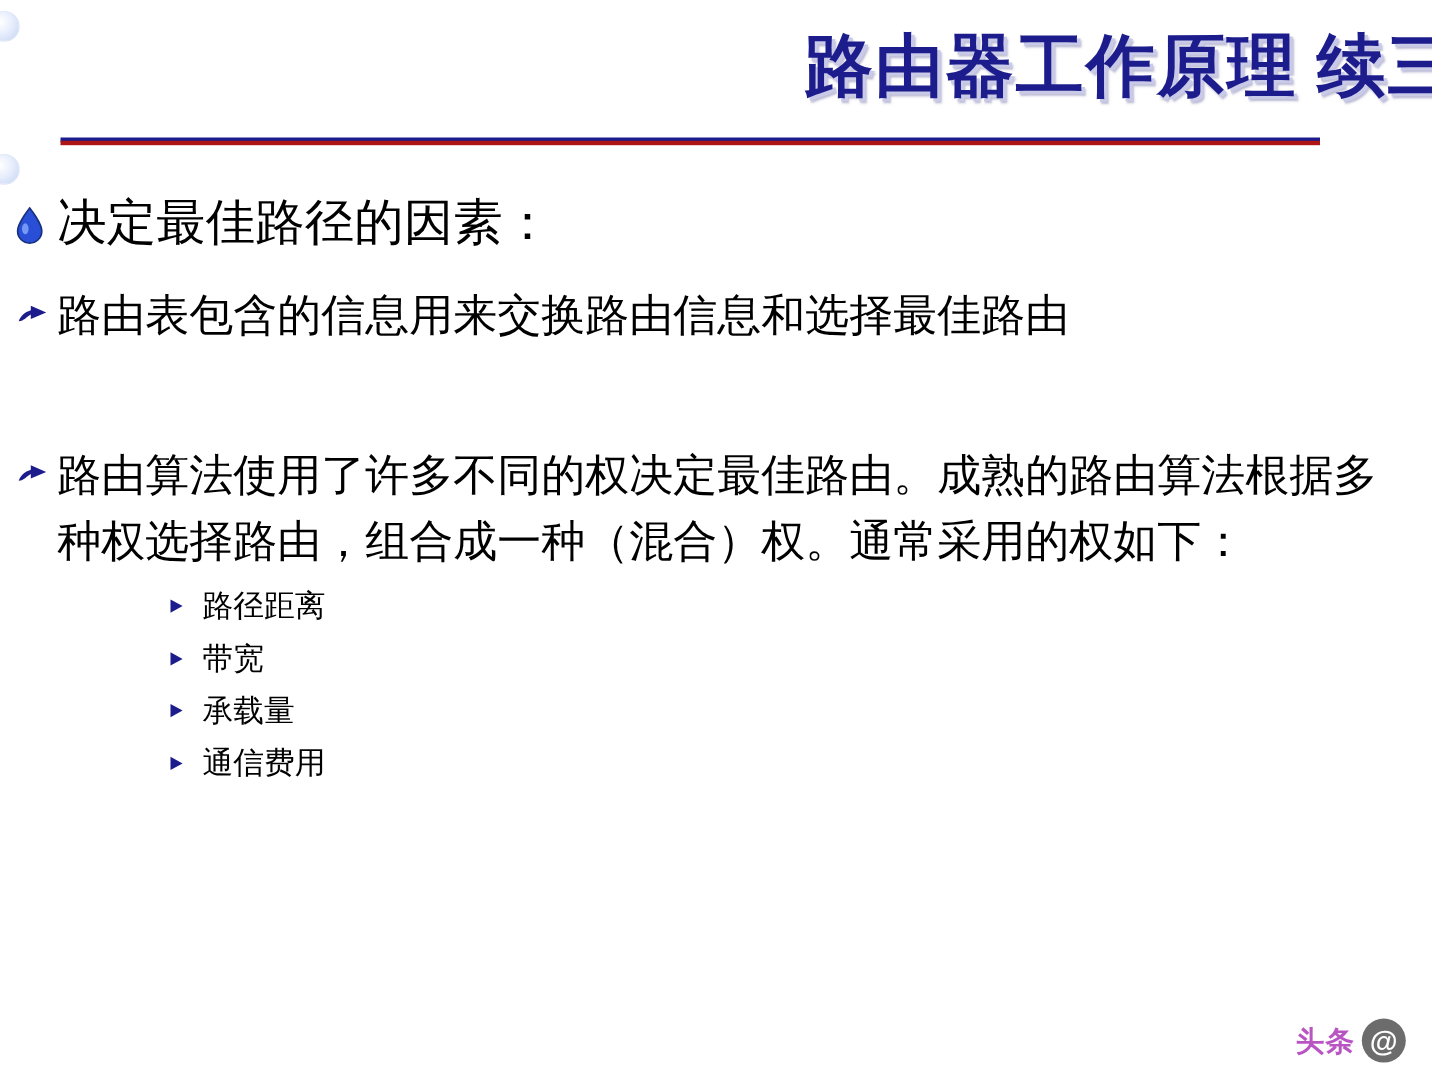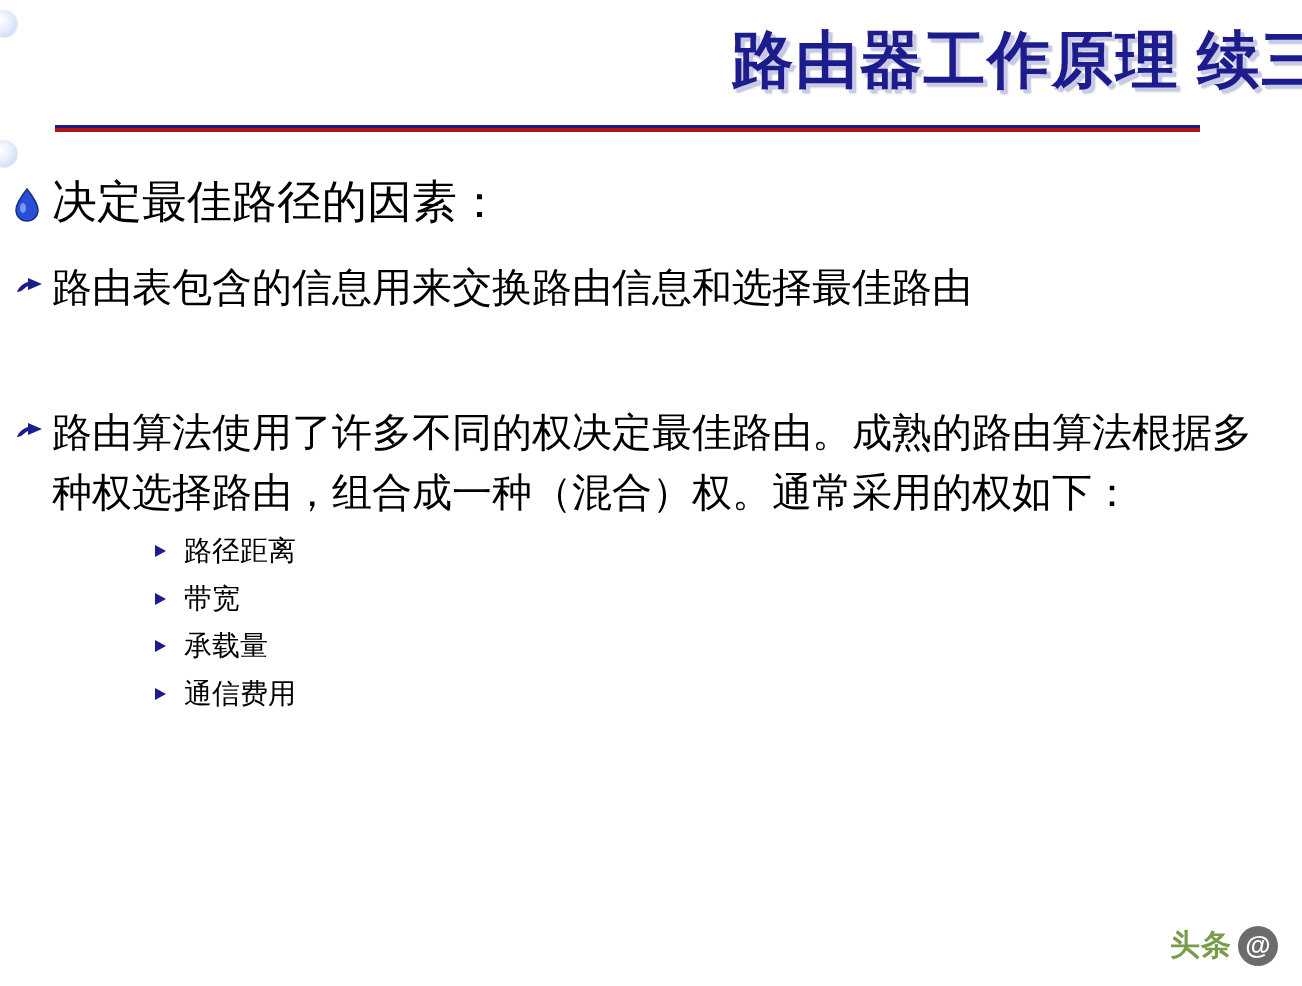--- a/index.html
+++ b/index.html
@@ -133,23 +133,23 @@
   .watermark {
     position: absolute;
     right: 24px;
     bottom: 20px;
     display: flex;
     align-items: center;
     opacity: 0.75;
   }
   .wm-text {
     font-family: "Liberation Sans", sans-serif;
-    font-size: 30px;
+    font-size: 26px;
     font-weight: bold;
-    color: #4d7c0f;
+    color: #a21caf;
     letter-spacing: 1px;
   }
   .wm-at {
     margin-left: 6px;
     width: 40px;
     height: 40px;
     border-radius: 50%;
     background: #3c3c3c;
     color: #ffffff;
     font-size: 26px;

